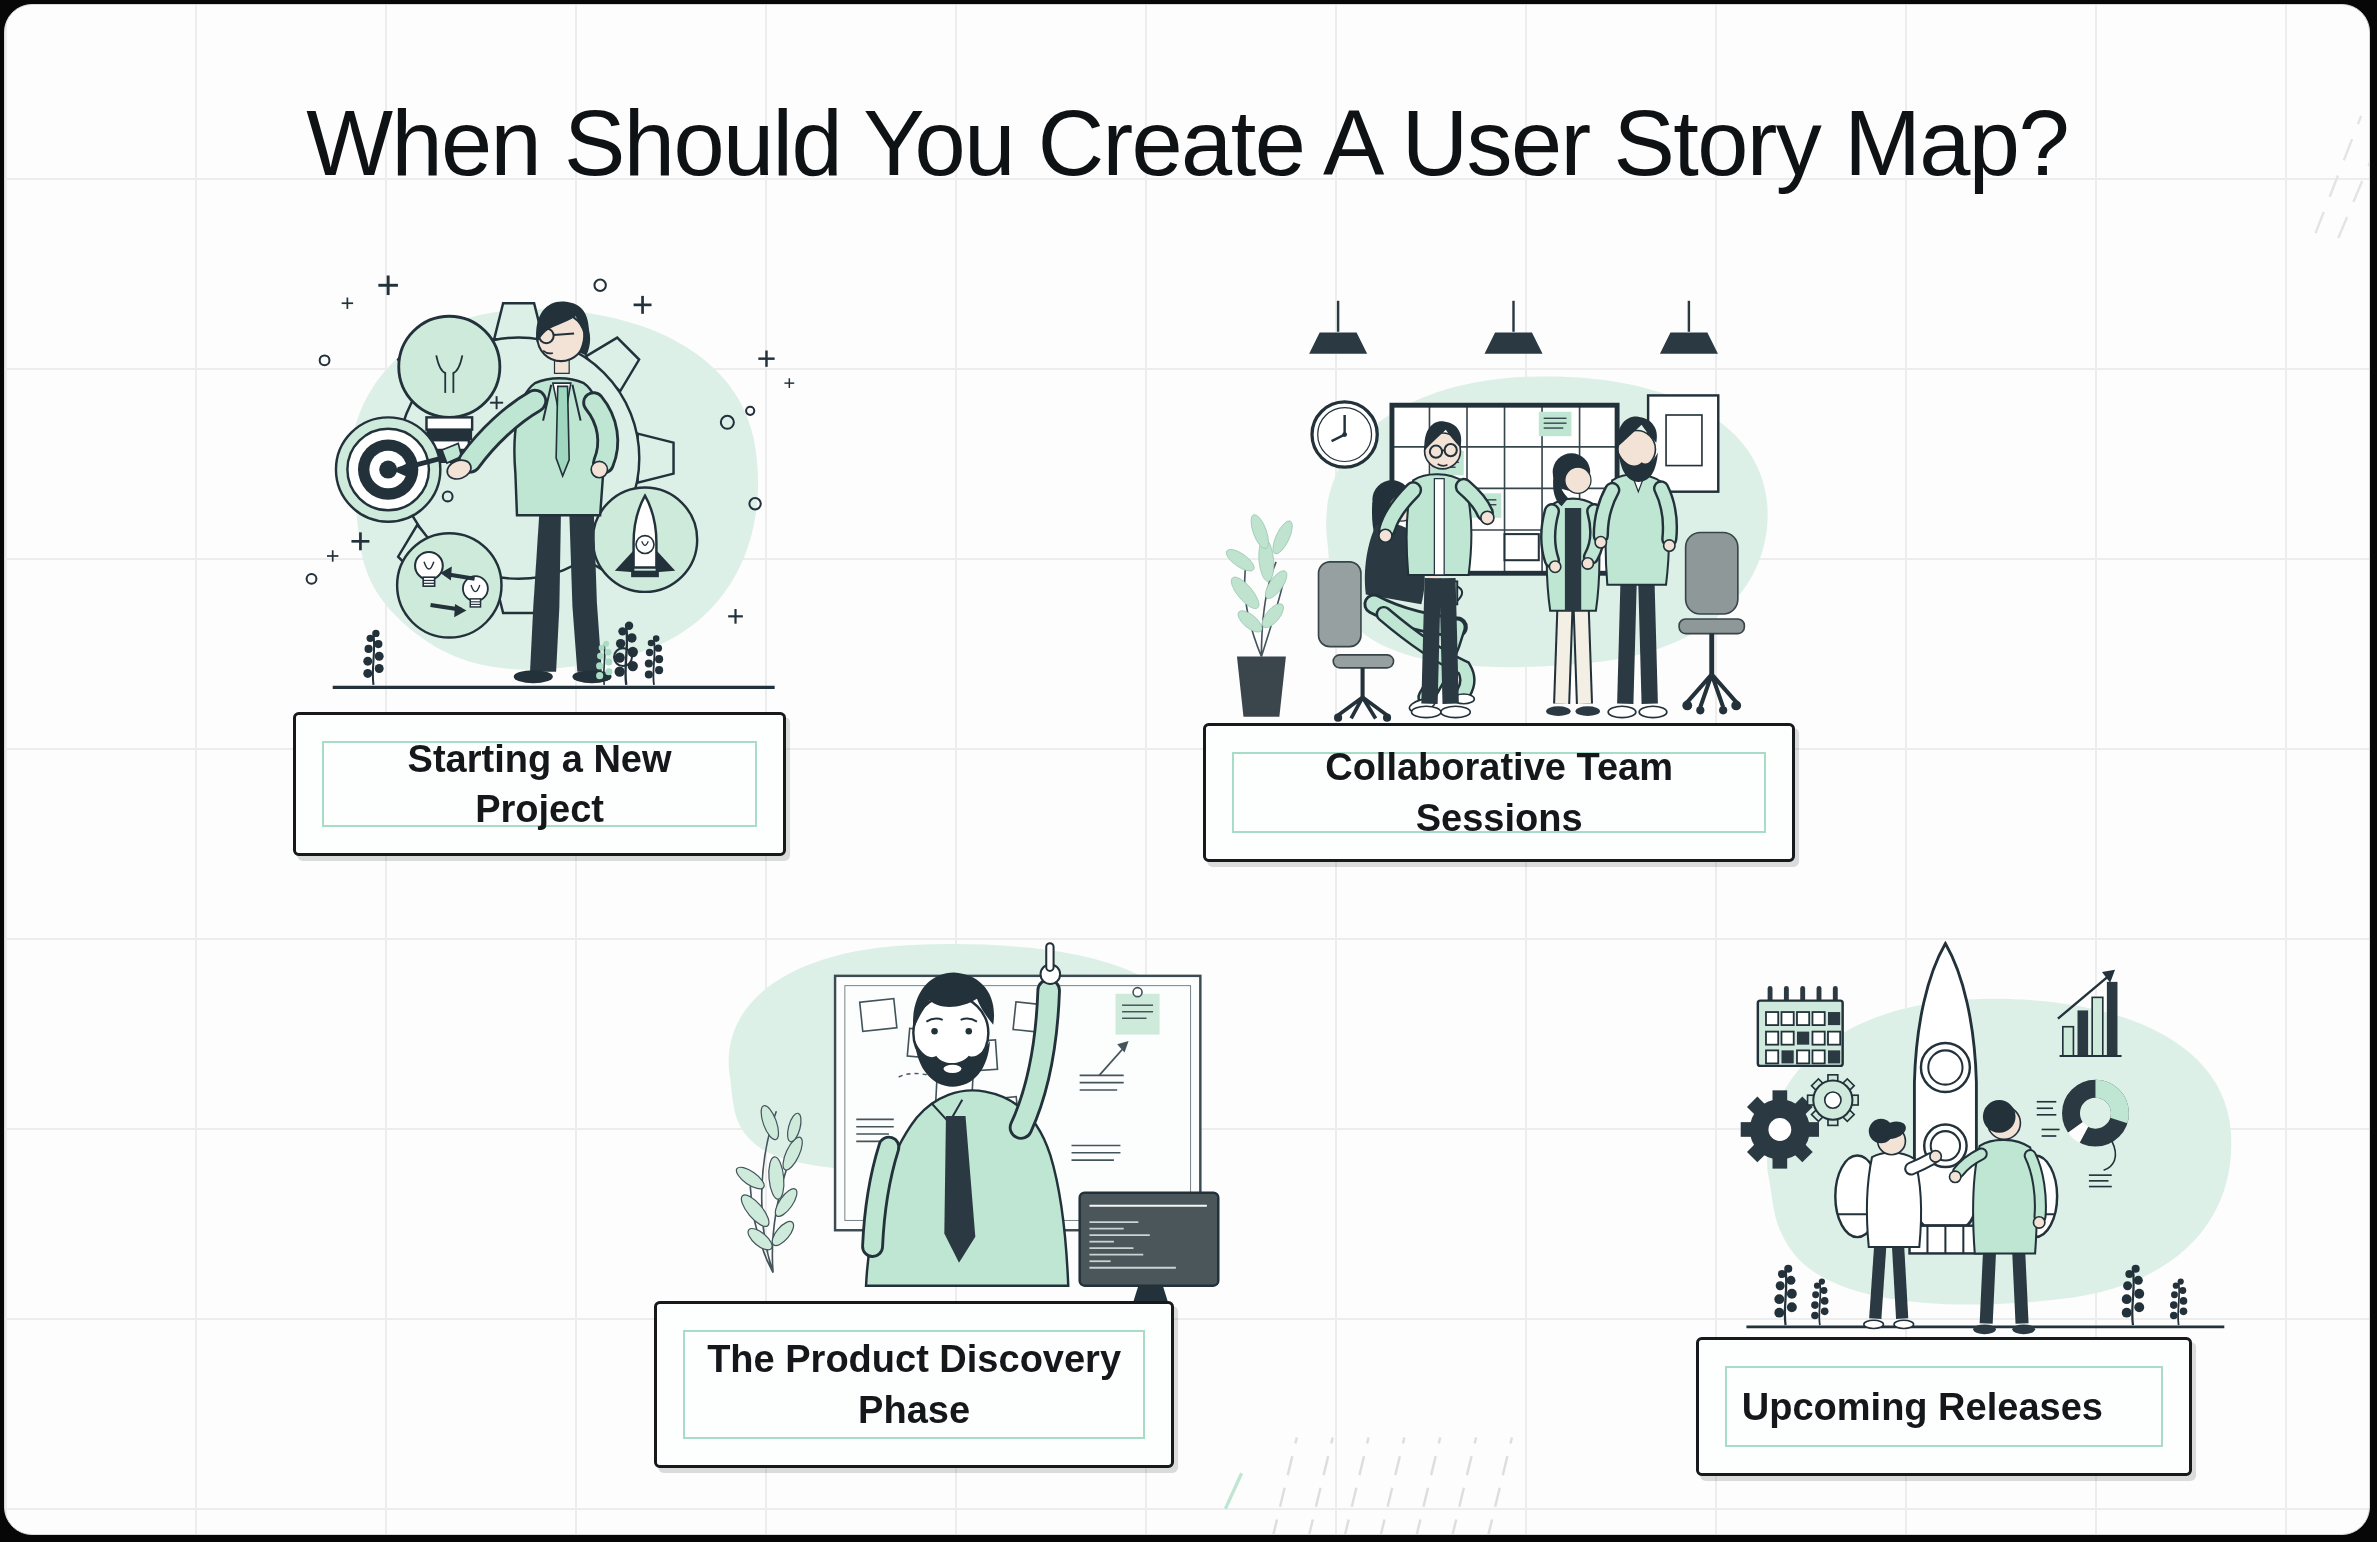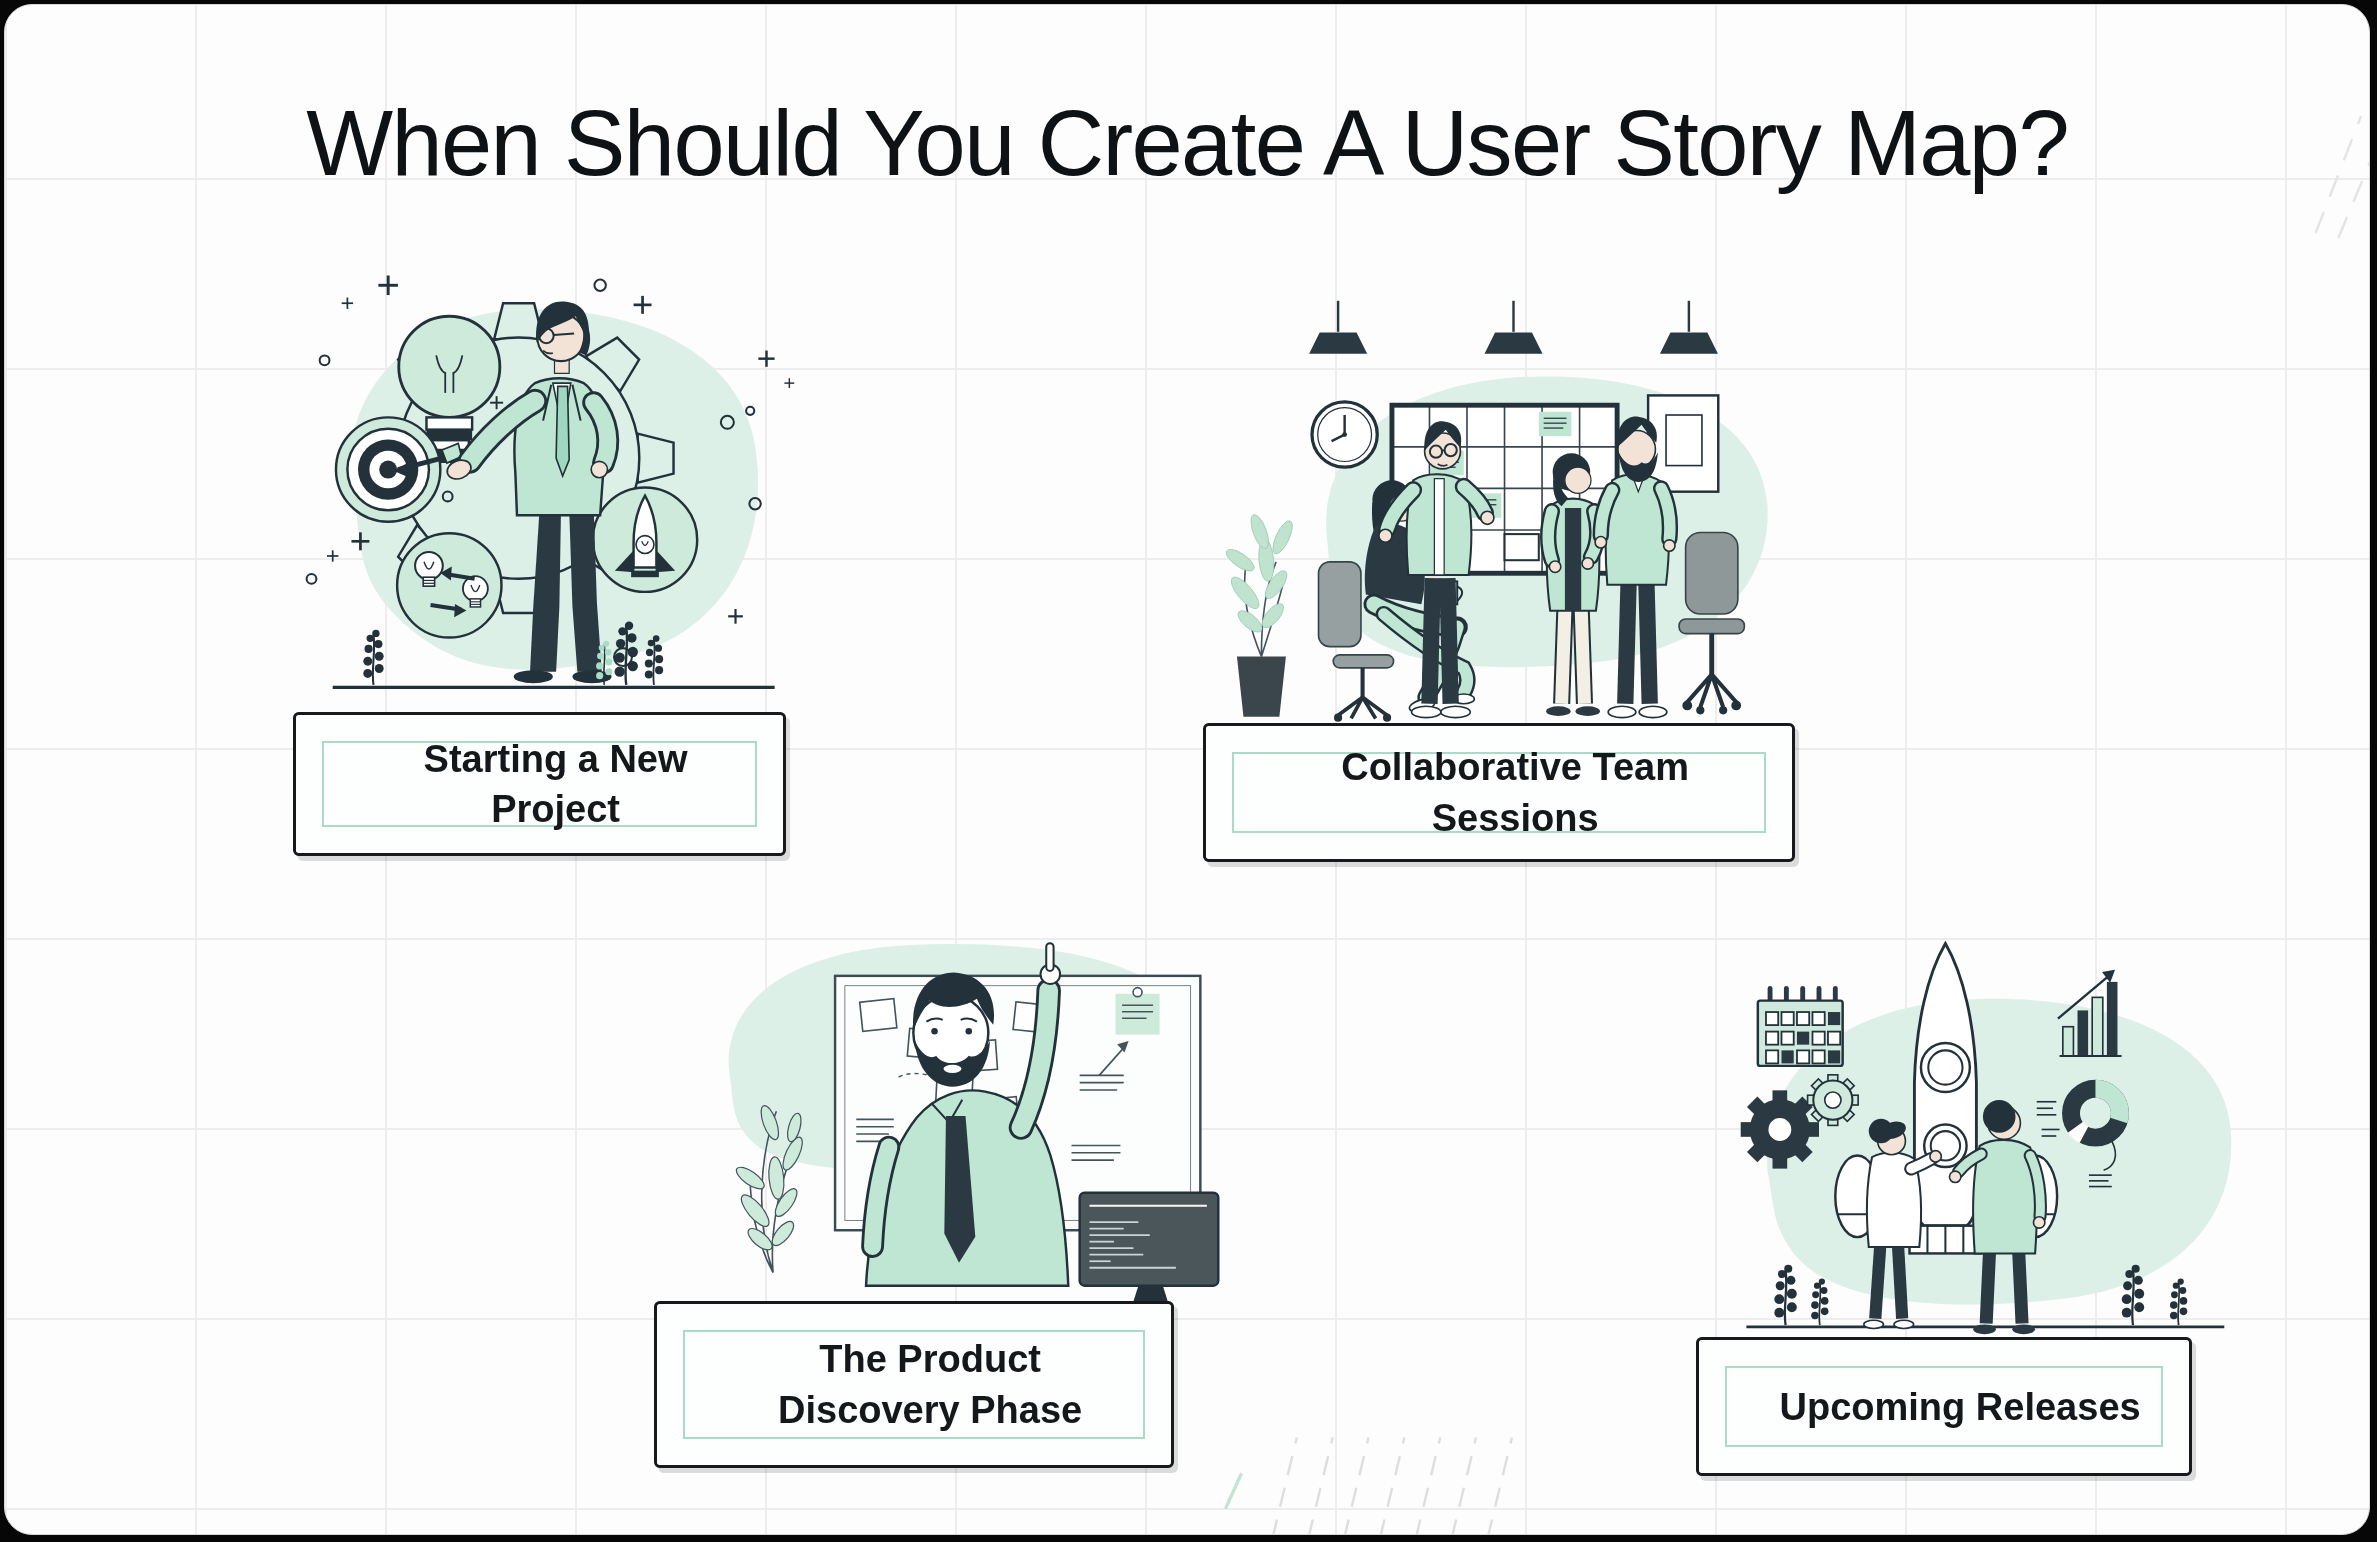--- a/index.html
+++ b/index.html
@@ -9,21 +9,21 @@
         background-color:#fdfdfd;border:1.6px solid #d8d8d8;border-radius:28px;overflow:hidden;
         background-image:linear-gradient(to right,#ededed 1.6px,transparent 1.6px),
                          linear-gradient(to bottom,#ededed 1.6px,transparent 1.6px);
         background-size:190px 190px,190px 190px;background-position:0 0,0 173px;}
   .title{position:absolute;left:0;right:0;top:86px;margin:0;text-align:center;
          font-size:92px;font-weight:normal;letter-spacing:-1.6px;color:#0f1214;}
   .illu{position:absolute;}
   .label-box{position:absolute;box-sizing:border-box;background:#fdfefe;border:3.3px solid #17191c;
              border-radius:5.7px;box-shadow:4.1px 4.9px 0 rgba(23,26,29,.15);display:flex;z-index:5;}
   .label-inner{flex:1;margin:26px;border:2.4px solid #a8dcc7;display:flex;align-items:center;
-               justify-content:center;text-align:center;padding-left:32px;}
+               text-align:center;}
   .label-text{font-size:38px;font-weight:bold;color:#15181a;line-height:1.32;padding:0 14.7px;}
   svg{display:block;}
 </style>
 </head>
 <body>
 
 <div class="card">
 
   <h1 class="title">When Should You Create A User Story Map?</h1>
 

